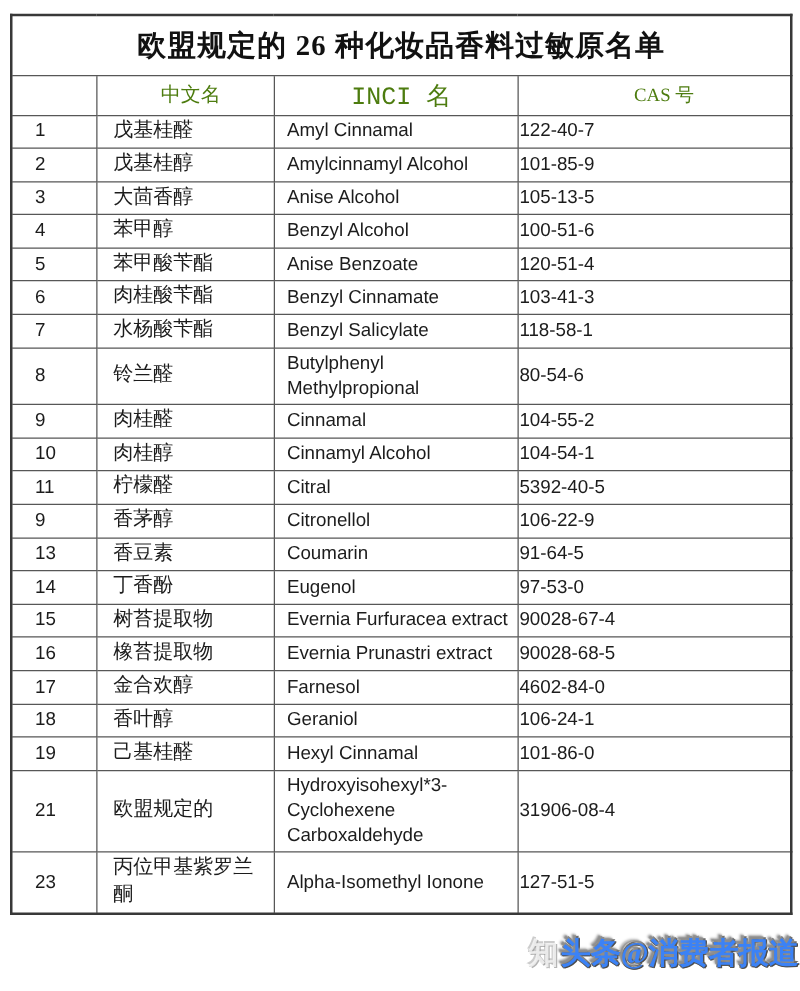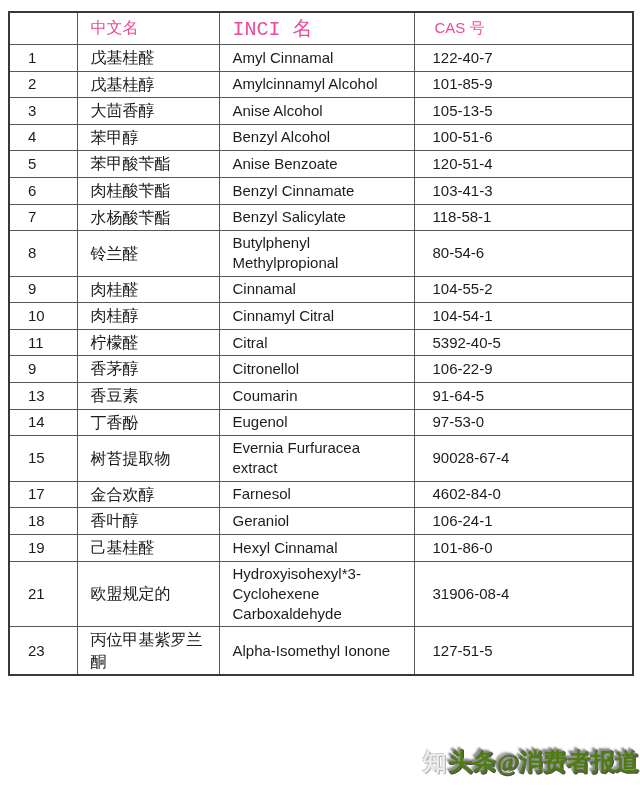--- a/index.html
+++ b/index.html
@@ -35,79 +35,80 @@
     height: 48px;
     text-align: center;
     font-family: "Liberation Serif", "DejaVu Serif", serif;
     font-weight: bold;
     font-size: 23px;
     letter-spacing: 1px;
     color: #111111;
   }
   .header-row th {
     height: 24px;
-    text-align: left;
+    text-align: center;
     font-weight: normal;
     font-size: 15px;
     padding: 2px 4px 2px 13px;
-    color: #ec4899;
+    color: #4d7c0f;
   }
   .header-row th.hdr-cn {
     font-family: "Liberation Serif", "DejaVu Serif", serif;
     font-size: 16px;
   }
   .header-row th.hdr-inci {
     font-family: "Liberation Mono", "DejaVu Sans Mono", monospace;
     font-size: 20px;
   }
   .header-row th.hdr-cas {
-    font-family: Liberation Sans, sans-serif;
+    font-family: Liberation Serif, serif;
     padding-left: 20px;
   }
   .allergen-table td {
     height: 26px;
     font-size: 15px;
     padding: 2px 5px 2px 13px;
     line-height: 1.35;
   }
   td.idx {
     padding-left: 18px;
     font-size: 15px;
   }
   td.cn {
-    font-family: Liberation Sans, sans-serif;
+    font-family: Liberation Mono, monospace;
     font-size: 16px;
   }
   td.inci {
     overflow-wrap: anywhere;
     word-break: break-word;
+    padding-left: 10px;
   }
   td.cas {
-    padding-left: 18px;
+    padding-left: 1px;
     margin-left: 16px;
   }
   .watermark {
     position: absolute;
     right: 1px;
     top: 746px;
     white-space: nowrap;
     font-family: "Liberation Serif", "DejaVu Serif", serif;
     font-weight: bold;
     font-size: 24px;
     pointer-events: none;
   }
   .wm-ghost {
     color: rgba(245,245,245,0.85);
     text-shadow:
       1px 1px 0 rgba(150,150,150,0.7),
       -1px -1px 0 rgba(170,170,170,0.6);
     margin-right: 2px;
   }
   .wm-main {
-    color: #4d7c0f;
+    color: #3b82f6;
     text-shadow:
       -2px -2px 1px #8d8d8d,
       -3px -3px 2px #a5a5a5,
       1px 1px 0 #4d4d4d,
       1px 0 0 #565656,
       0 1px 0 #565656,
       -1px 0 0 #6a6a6a,
       0 -1px 0 #6a6a6a;
   }
 </style>
@@ -115,20 +116,23 @@
 <body>
 
 <table class="allergen-table">
   <colgroup>
     <col style="width:68px">
     <col style="width:142px">
     <col style="width:195px">
     <col style="width:219px">
   </colgroup>
   <thead>
+    <tr class="title-row">
+      <th colspan="4">欧盟规定的 26 种化妆品香料过敏原名单</th>
+    </tr>
     <tr class="header-row">
       <th class="hdr-idx"></th>
       <th class="hdr-cn">中文名</th>
       <th class="hdr-inci">INCI 名</th>
       <th class="hdr-cas">CAS 号</th>
     </tr>
   </thead>
   <tbody id="rows-body">
       <tr>
         <td class="idx">1</td>
@@ -180,21 +184,21 @@
       </tr>
       <tr>
         <td class="idx">9</td>
         <td class="cn">肉桂醛</td>
         <td class="inci">Cinnamal</td>
         <td class="cas">104-55-2</td>
       </tr>
       <tr>
         <td class="idx">10</td>
         <td class="cn">肉桂醇</td>
-        <td class="inci">Cinnamyl Citral</td>
+        <td class="inci">Cinnamyl Alcohol</td>
         <td class="cas">104-54-1</td>
       </tr>
       <tr>
         <td class="idx">11</td>
         <td class="cn">柠檬醛</td>
         <td class="inci">Citral</td>
         <td class="cas">5392-40-5</td>
       </tr>
       <tr>
         <td class="idx">9</td>
@@ -212,20 +216,26 @@
         <td class="idx">14</td>
         <td class="cn">丁香酚</td>
         <td class="inci">Eugenol</td>
         <td class="cas">97-53-0</td>
       </tr>
       <tr>
         <td class="idx">15</td>
         <td class="cn">树苔提取物</td>
         <td class="inci">Evernia Furfuracea extract</td>
         <td class="cas">90028-67-4</td>
+      </tr>
+      <tr>
+        <td class="idx">16</td>
+        <td class="cn">橡苔提取物</td>
+        <td class="inci">Evernia Prunastri extract</td>
+        <td class="cas">90028-68-5</td>
       </tr>
       <tr>
         <td class="idx">17</td>
         <td class="cn">金合欢醇</td>
         <td class="inci">Farnesol</td>
         <td class="cas">4602-84-0</td>
       </tr>
       <tr>
         <td class="idx">18</td>
         <td class="cn">香叶醇</td>

